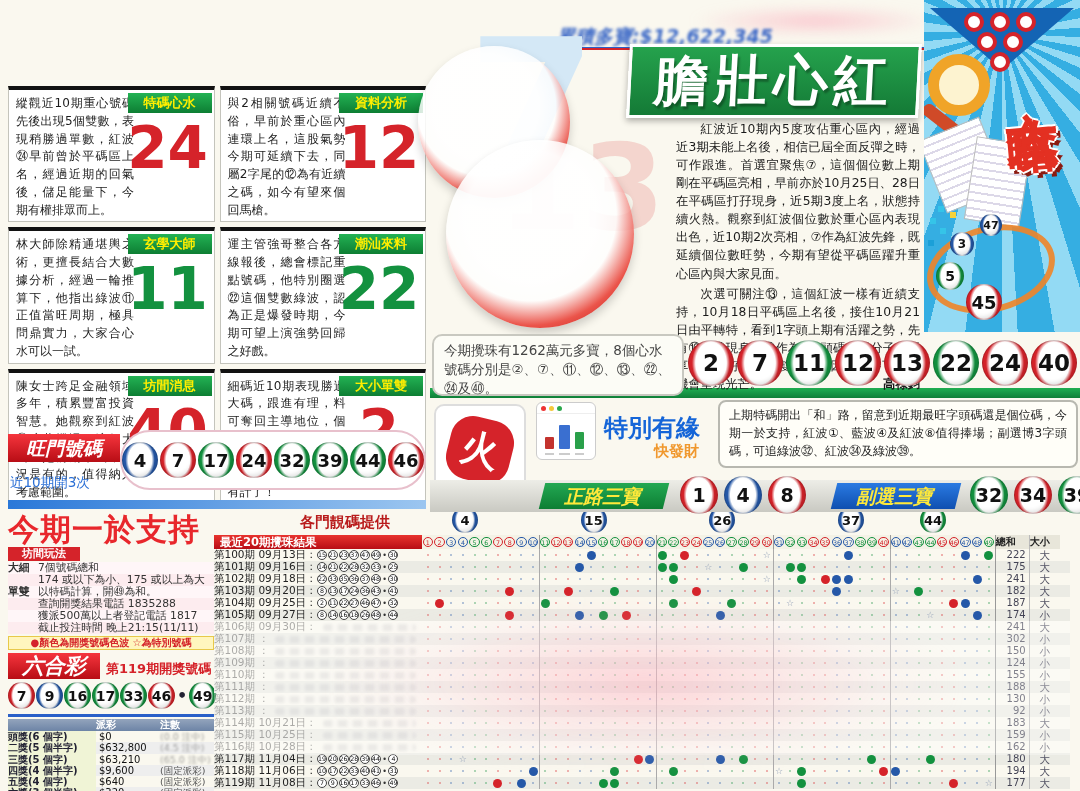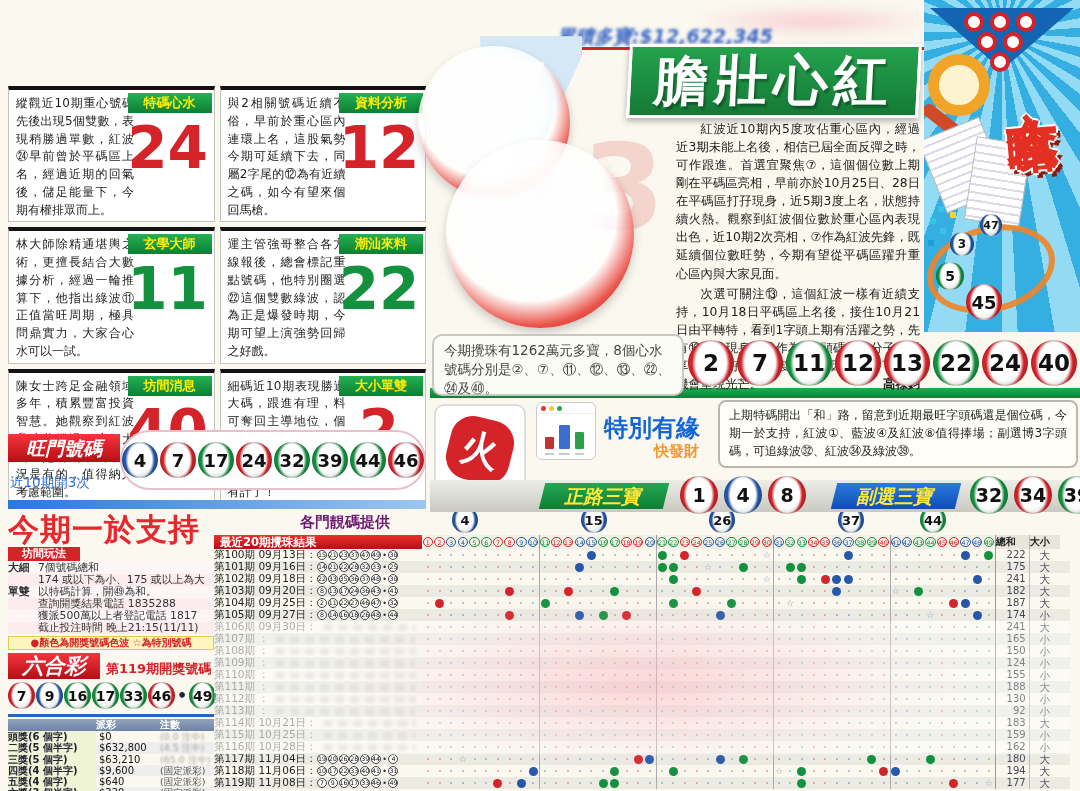--- a/index.html
+++ b/index.html
@@ -128,21 +128,21 @@
   .pz-rows{position:absolute;left:0;top:217px;width:206px;}
   .pz-r{display:flex;height:11.3px;line-height:11.3px;font-size:10px;}
   .pz-r:nth-child(even){background:#eee;}
   .pz-name{width:88px;flex:none;font-weight:700;background:#f0f4d6;color:#223;}
   .pz-pay{width:64px;flex:none;padding-left:3px;color:#111;}
   .pz-note{flex:1;color:#555;font-size:9.5px;}
   .blurred{filter:blur(1.2px);opacity:.55;}
 
   
   .results{position:absolute;left:214px;top:505px;width:864px;height:286px;}
-  .rs-promo{position:absolute;left:86px;top:8px;font-size:15px;font-weight:700;color:#701a75;}
+  .rs-promo{position:absolute;left:86px;top:8px;font-size:15px;font-weight:700;color:#b91c1c;}
   .rs-head{position:absolute;left:0;top:30px;width:856px;height:14px;display:flex;}
   .rs-title{width:208px;flex:none;background:linear-gradient(#e8332e,#b80d15);color:#fff;font-size:11.5px;font-weight:700;
     line-height:14px;padding-left:6px;}
   .hd-cell{width:11.7px;flex:none;display:flex;align-items:center;justify-content:center;background:#f4f2e6;}
   .hd-num{width:10.5px;height:10.5px;border-radius:50%;border:1px solid;font-size:6.3px;display:flex;align-items:center;justify-content:center;}
   .hd-sum,.hd-size{flex:none;background:#e8e6da;font-size:10px;font-weight:700;line-height:14px;}
   .hd-sum{width:34px;border-left:1px solid #999;} .hd-size{width:31px;border-left:1px solid #bbb;}
   .rs-rows{position:absolute;left:0;top:44px;width:856px;}
   .rs-r{display:flex;height:12px;align-items:center;}
   .rs-r:nth-child(even){background:#ebebe4;}
@@ -1827,21 +1827,21 @@
           </div>
           <div class="r-cell">
             <span style="width: 2px; height: 2px; border-radius: 50%; opacity: 0.45; background: rgb(37, 88, 168);"></span>
           </div>
           <div class="r-cell">
             <span style="width: 2px; height: 2px; border-radius: 50%; opacity: 0.45; background: rgb(37, 88, 168);"></span>
           </div>
           <div class="r-cell">
             <span style="width: 2px; height: 2px; border-radius: 50%; opacity: 0.45; background: rgb(19, 145, 63);"></span>
           </div>
-          <div class="r-sum">165</div>
+          <div class="r-sum">302</div>
           <div class="r-size">小</div>
         </div>
         <div class="rs-r faded">
           <div class="r-left">
             <span>第108期 ：</span>
             <span class="smudge"></span>
           </div>
           <div class="r-cell">
             <span style="width: 2px; height: 2px; border-radius: 50%; opacity: 0.45; background: rgb(213, 35, 42);"></span>
           </div>

